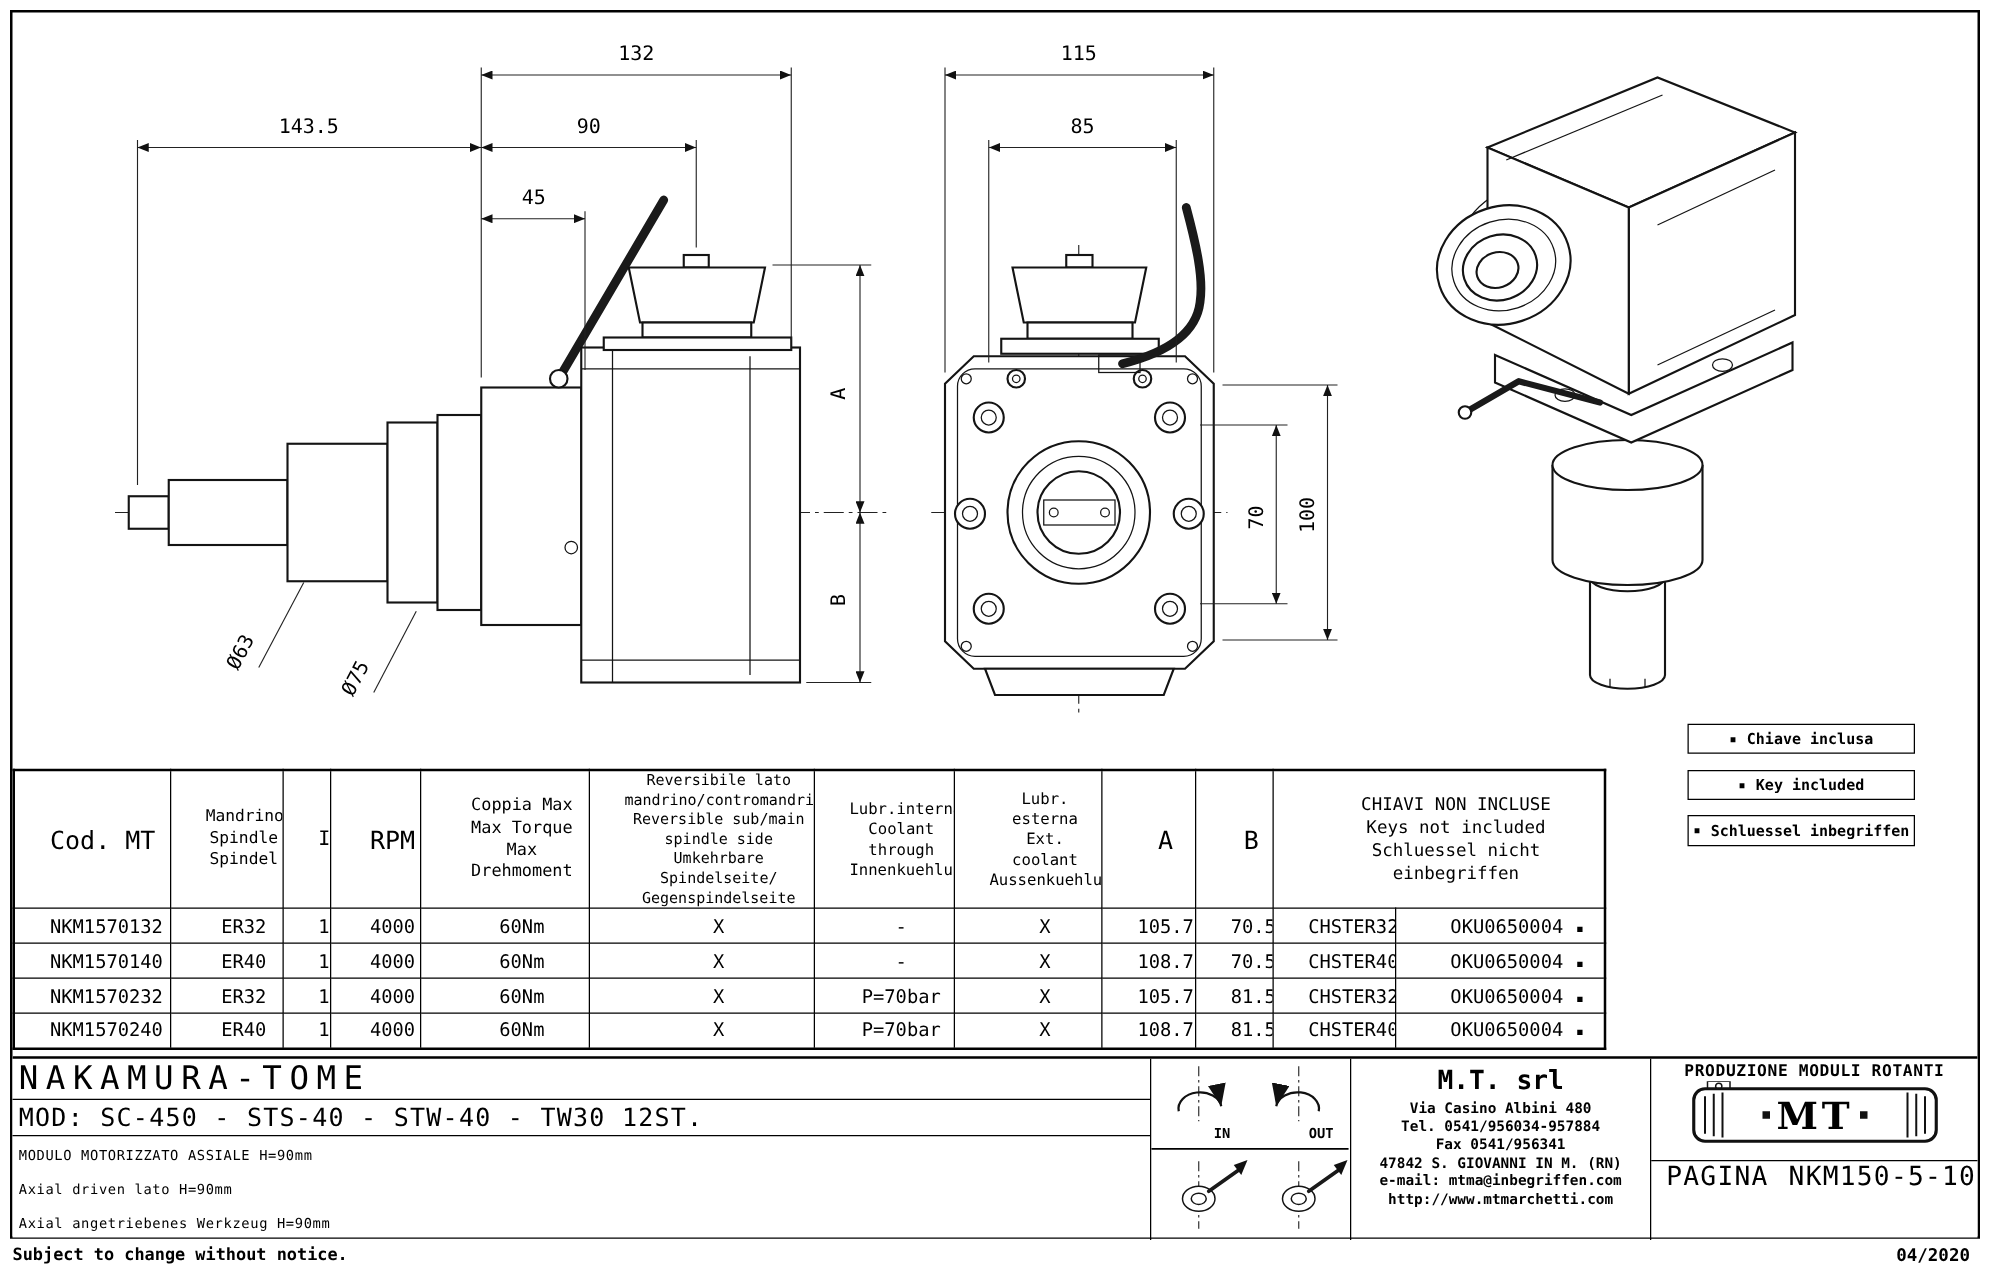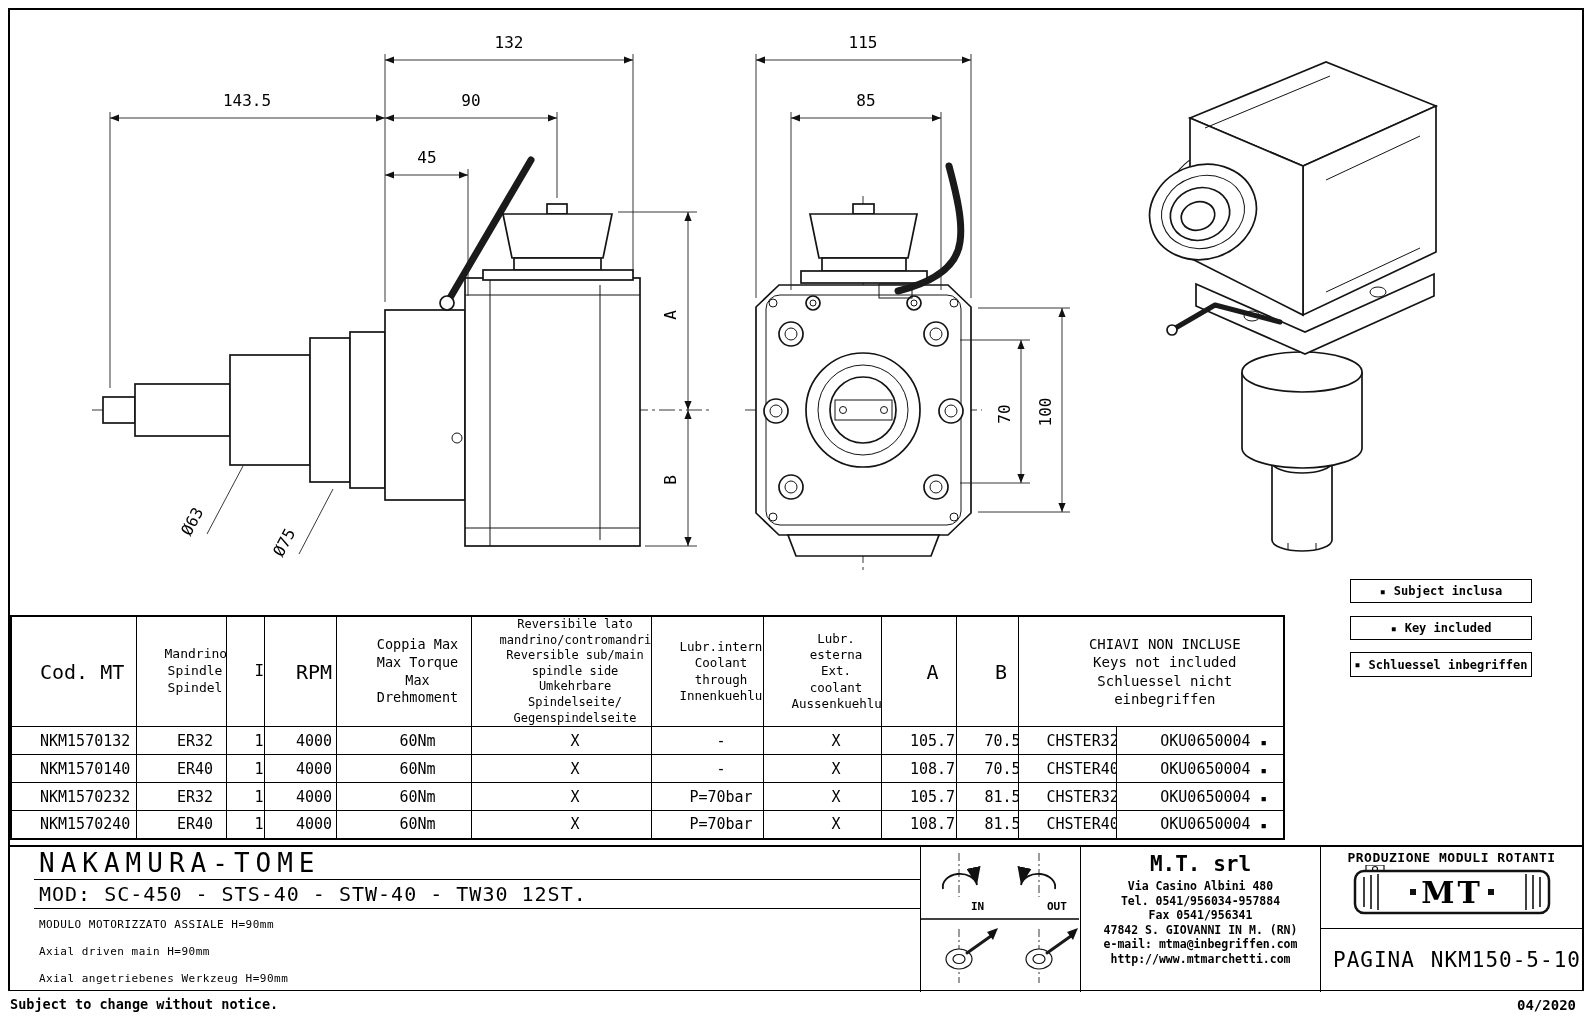--- a/index.html
+++ b/index.html
@@ -40,33 +40,33 @@
   .h-tq    { font-size:13.5px; }
   .h-rev   { font-size:12px; }
   .h-cool  { font-size:12.5px; }
   .h-ab    { font-size:20px; }
   .h-keys  { font-size:14px; }
   .c-cod   { text-align:left !important; padding-left:14px; }
   .c-key2 .blt { font-size:11px; margin-left:10px; }
 
   
   .tblock { position:absolute; left:10px; top:845px; width:1572px; height:145px; border-top:2px solid #000; background:#fff; }
-  .tb-left { position:absolute; left:0; top:0; width:910px; height:145px;padding-left:24px; }
+  .tb-left { position:absolute; left:0; top:0; width:910px; height:145px; }
   .tb-customer { height:33px; font-size:26px; line-height:33px; padding-left:5px; letter-spacing:6px; border-bottom:1.6px solid #000; }
   .tb-models   { height:29px; font-size:20px; line-height:29px; padding-left:5px; letter-spacing:1px; border-bottom:1.6px solid #000; }
   .tb-desc     { padding:2px 5px 0 5px; font-size:11px; line-height:27px; letter-spacing:0.5px; }
   .tb-mid  { position:absolute; left:910px; top:0; width:160px; height:145px; border-left:1.6px solid #000; }
   .tb-company { position:absolute; left:1070px; top:0; width:240px; height:145px; border-left:1.6px solid #000;
                 text-align:center; padding-top:5px; }
   .co-name { font-size:21px; font-weight:bold; margin-bottom:3px; }
   .co-line { font-size:11.5px; font-weight:bold; line-height:14.5px; }
   .tb-right { position:absolute; left:1310px; top:0; width:262px; height:145px; border-left:1.6px solid #000; }
   .tb-prod  { height:82px; border-bottom:1.6px solid #000; text-align:center; padding-top:3px; }
   .prod-label { font-size:13px; font-weight:bold; letter-spacing:0.5px;text-align:center; }
-  .tb-page  { height:61px; display:flex; align-items:center; padding-left:12px; gap:16px; font-size:21px; letter-spacing:1px; }
+  .tb-page  { height:61px; display:flex; align-items:flex-start; padding-left:12px; gap:16px; font-size:21px; letter-spacing:1px; }
 
   
   .cl2 { stroke:#222; stroke-width:0.9; stroke-dasharray:8 3 2 3; fill:none; }
   .arc { stroke:#111; stroke-width:1.8; fill:none; }
   .rt  { font:bold 11px "DejaVu Sans Mono", monospace; fill:#000; }
   .divl { stroke:#000; stroke-width:1.4; }
   .thin2 { fill:#fff; stroke:#141414; stroke-width:1.2; }
   .handle3 { stroke:#1a1a1a; stroke-width:3; stroke-linecap:round; }
   .fillb { fill:#111; }
   .logo-frame { fill:#fff; stroke:#111; stroke-width:2.5; }
@@ -216,21 +216,21 @@
       <ellipse class="thin" cx="1203" cy="212" rx="42" ry="36" transform="rotate(-18 1203 212)"></ellipse>
       <ellipse class="ol" cx="1200" cy="214" rx="30" ry="26" transform="rotate(-18 1200 214)"></ellipse>
       <ellipse class="ol" cx="1198" cy="216" rx="17" ry="14" transform="rotate(-18 1198 216)"></ellipse>
       <polyline class="handle2" points="1172,330 1215,305 1280,322"></polyline>
       <circle class="ol" cx="1172" cy="330" r="5"></circle>
     </g>
   </svg>
 
   <div class="legend-box" style="top:579px; height:24px;">
     <span class="blt">▪</span>
-    <span>Subject inclusa</span>
+    <span>Chiave inclusa</span>
   </div>
   <div class="legend-box" style="top:616px; height:24px;">
     <span class="blt">▪</span>
     <span>Key included</span>
   </div>
   <div class="legend-box" style="top:652px; height:25px;">
     <span class="blt">▪</span>
     <span>Schluessel inbegriffen</span>
   </div>
 
@@ -338,21 +338,21 @@
       </tr>
     </tbody>
   </table>
 
   <div class="tblock">
     <div class="tb-left">
       <div class="tb-customer">NAKAMURA-TOME</div>
       <div class="tb-models">MOD: SC-450 - STS-40 - STW-40 - TW30 12ST.</div>
       <div class="tb-desc">
         <div>MODULO MOTORIZZATO ASSIALE H=90mm</div>
-        <div>Axial driven main H=90mm</div>
+        <div>Axial driven lato H=90mm</div>
         <div>Axial angetriebenes Werkzeug H=90mm</div>
       </div>
     </div>
 
     <div class="tb-mid">
       <svg width="158" height="143" viewBox="0 0 158 143">
         <g>
           <line class="cl2" x1="38" y1="6" x2="38" y2="50"></line>
           <path class="arc" d="M22,42 A17,13 0 1 1 56,38" marker-end="url(#arw)"></path>
           <text class="rt" x="50" y="63">IN</text>

